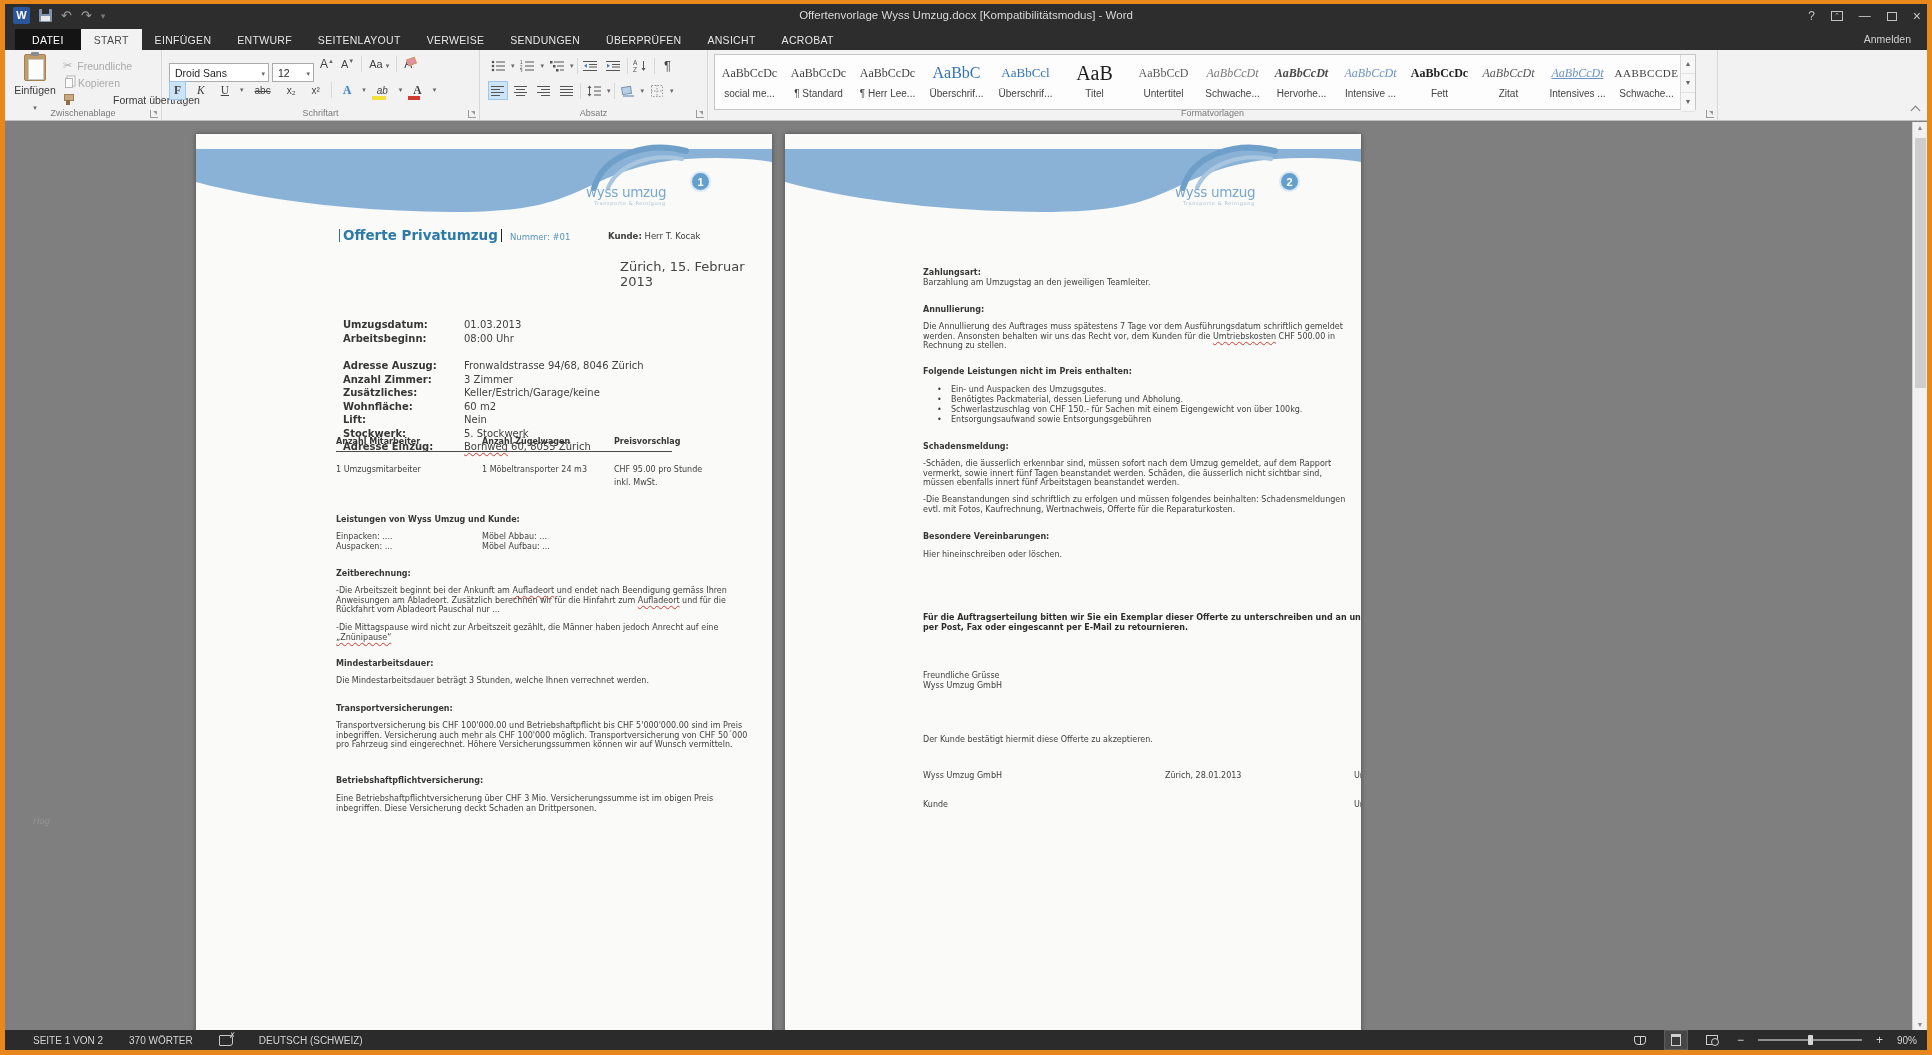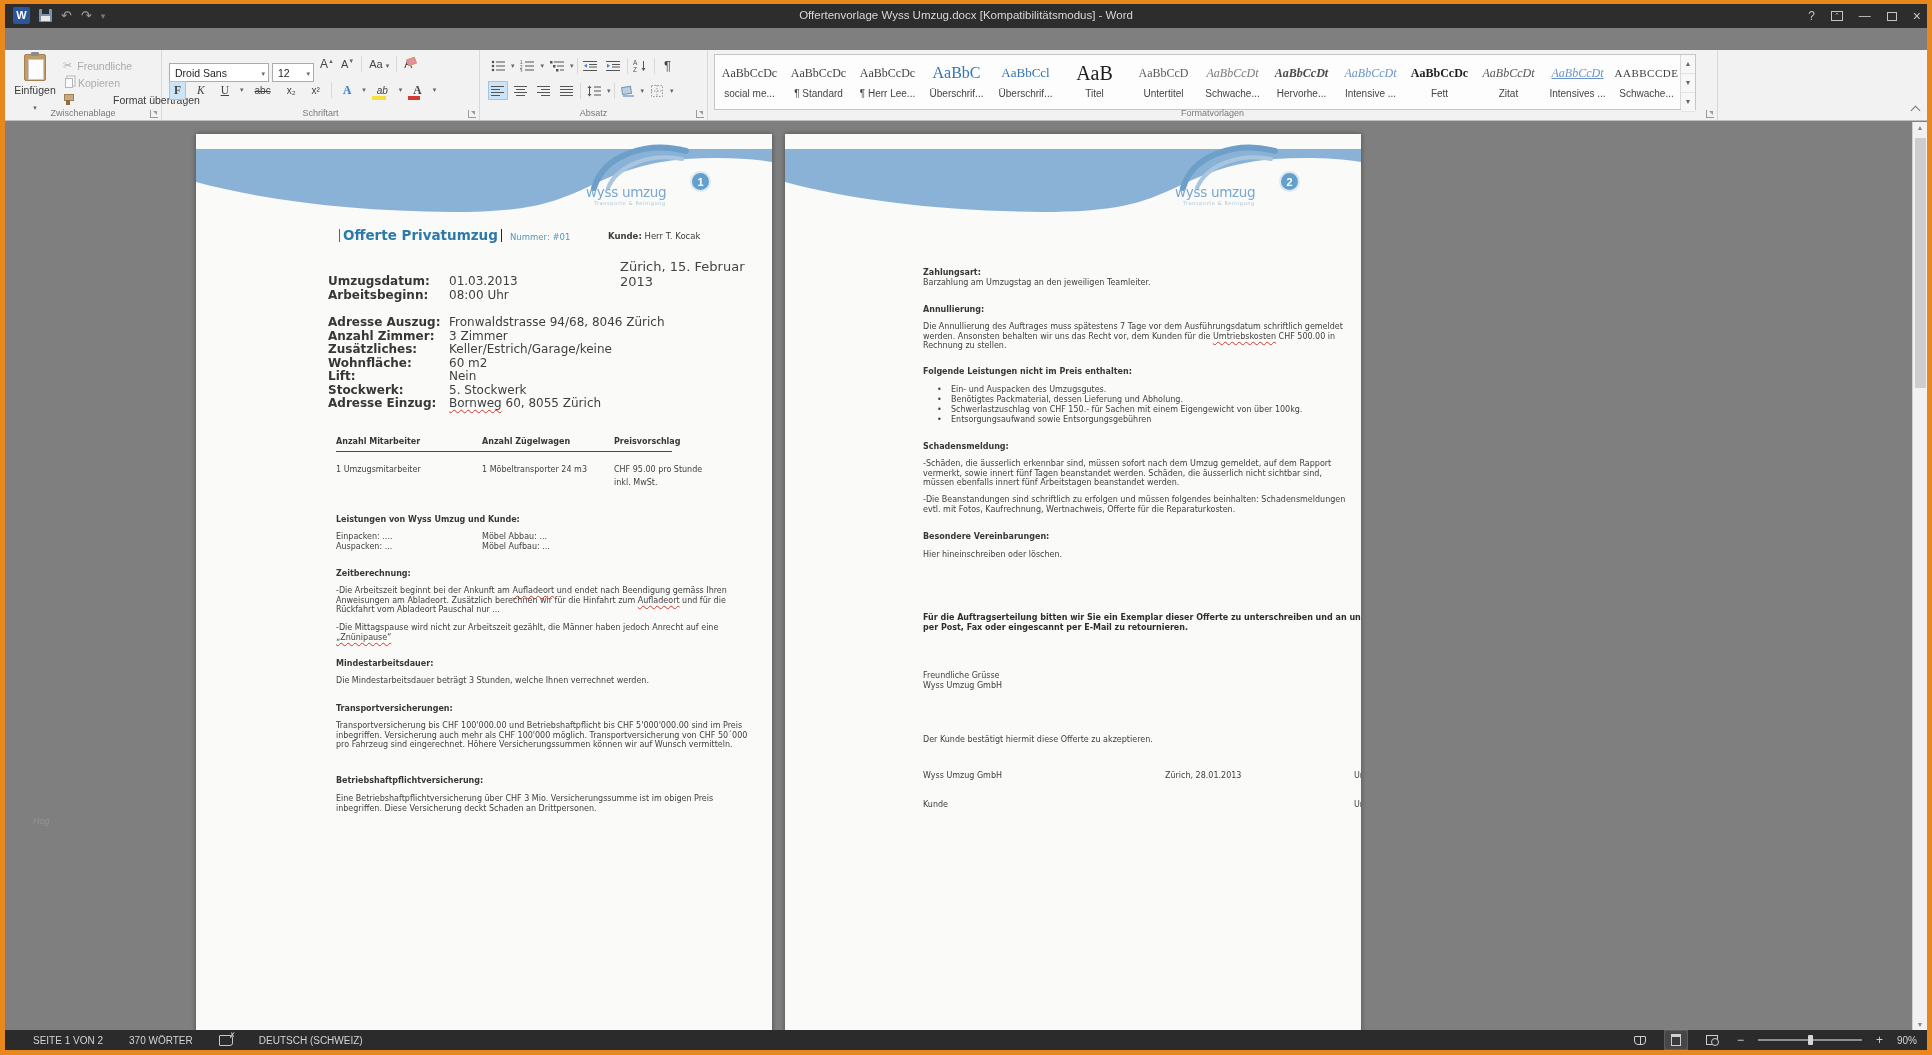--- a/index.html
+++ b/index.html
@@ -126,21 +126,21 @@
   .h { position:absolute; font-size:8px; font-weight:bold; color:#373737; white-space:nowrap; }
   .p { position:absolute; font-size:8px; line-height:9.6px; color:#404040; }
   .w424 { width:424px; } .w426 { width:426px; } .w452 { width:452px; }
   .sp { text-decoration:underline; text-decoration-style:wavy; text-decoration-color:#d6352b; text-decoration-thickness:1px; text-underline-offset:2px; }
   .doctitle { position:absolute; left:140px; top:93px; font-size:13.5px; font-weight:bold; color:#2c7aa8; white-space:nowrap; }
   .caret { display:inline-block; width:1px; height:13px; background:#2c6f9e; vertical-align:-2px; margin:0 3px; }
   .caret.dark { background:#222; }
   .num { position:absolute; left:314px; top:98px; font-size:8.5px; color:#5795bd; }
   .kunde { position:absolute; left:412px; top:97px; font-size:8.5px; color:#3c3c3c; }
   .date1 { position:absolute; left:424px; top:125px; font-size:13px; color:#444; }
-  .drow { position:absolute; left:132px; font-size:12px; color:#3f3f3f; white-space:nowrap; }
+  .drow { position:absolute; left:147px; font-size:10px; color:#3f3f3f; white-space:nowrap;margin-top:45px; }
   .dl { display:inline-block; width:121px; font-weight:bold; color:#373737; }
   .th { position:absolute; font-size:8px; font-weight:bold; color:#373737; white-space:nowrap; }
   .trule { position:absolute; left:140px; width:336px; border-top:1px solid #4a4a4a; }
   .td { position:absolute; font-size:8px; color:#404040; white-space:nowrap; }
   .bul { position:absolute; left:152px; font-size:8px; color:#404040; white-space:nowrap; }
   .bul .dot { display:inline-block; width:14px; }
   .boldp { font-weight:bold; color:#2e2e2e; }
   .sigrow { position:absolute; left:138px; font-size:8px; color:#404040; white-space:nowrap; }
   .sig-place { position:absolute; left:242px; }
   .sig-lab { position:absolute; left:431px; }
@@ -188,20 +188,33 @@
     <div class="tb-title">Offertenvorlage Wyss Umzug.docx [Kompatibilitätsmodus] - Word</div>
     <div class="win-controls">
       <span>?</span>
       <span class="wc-ribbonopt">⌃</span>
       <span>—</span>
       <span class="wc-restore"></span>
       <span style="font-size:14px;">×</span>
     </div>
   </div>
 
+  <div class="tabrow">
+    <div class="tab file">DATEI</div>
+    <div class="tab active">START</div>
+    <div class="tab">EINFÜGEN</div>
+    <div class="tab">ENTWURF</div>
+    <div class="tab">SEITENLAYOUT</div>
+    <div class="tab">VERWEISE</div>
+    <div class="tab">SENDUNGEN</div>
+    <div class="tab">ÜBERPRÜFEN</div>
+    <div class="tab">ANSICHT</div>
+    <div class="tab">ACROBAT</div>
+    <div class="signin">Anmelden</div>
+  </div>
 
   <div class="ribbon">
 
     <div class="group g-zw">
       <div class="paste-btn">
         <div class="clipboard"></div>
         <div class="paste-lbl">Einfügen</div>
         <span class="dd">▾</span>
       </div>
       <div class="small-cmds">

